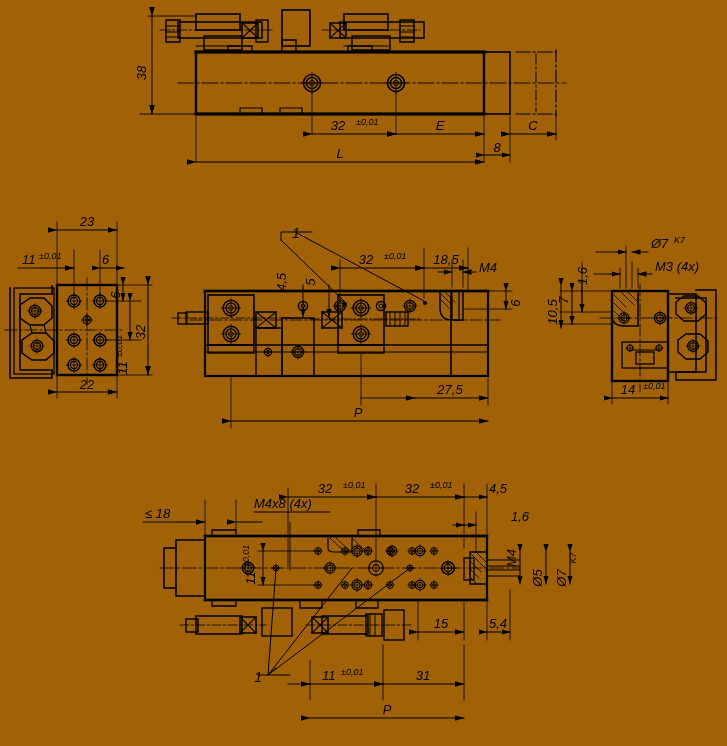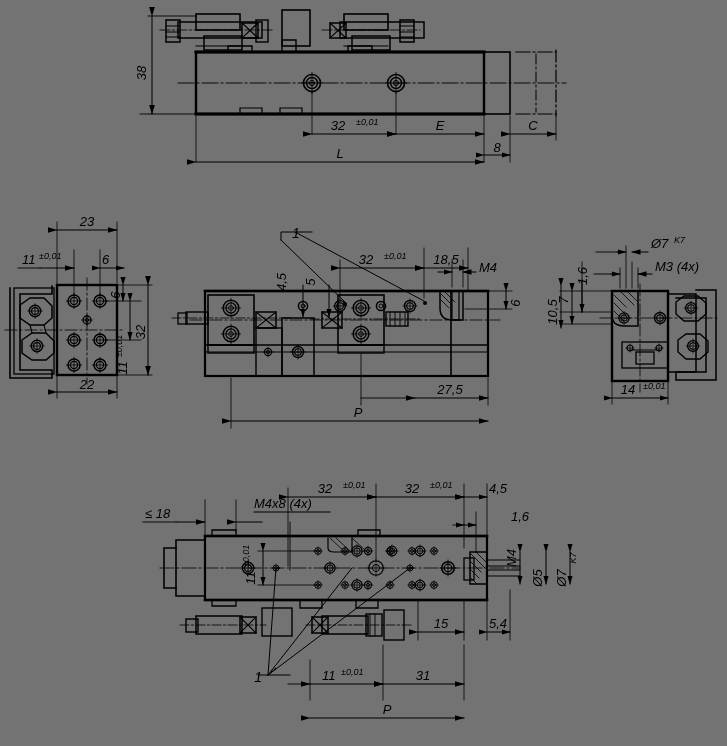--- a/index.html
+++ b/index.html
@@ -1,18 +1,18 @@
 <!DOCTYPE html>
 <html><head>
 <meta charset="utf-8">
 <style>
   html,body{margin:0;padding:0;background:#ffffff;}
   body{width:727px;height:746px;overflow:hidden;
        font-family:"Liberation Sans","DejaVu Sans",sans-serif;}
-  #sheet{position:relative;width:727px;height:746px;background:#737373;}
+  #sheet{position:relative;width:727px;height:746px;background:#a16207;}
   svg{display:block;}
   .dimtxt{font-family:"Liberation Sans","DejaVu Sans",sans-serif;
           font-size:13px;font-style:italic;fill:#000;}
   .dimtxt.sm{font-size:9px;}
   .dimtxt.lg{font-size:14px;}
 </style>
 </head>
 <body>
 
 <div id="sheet">

